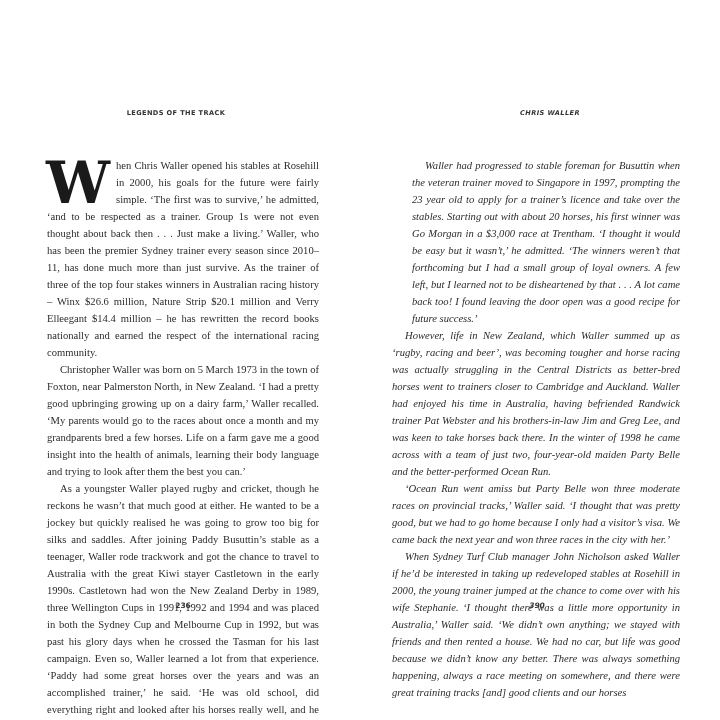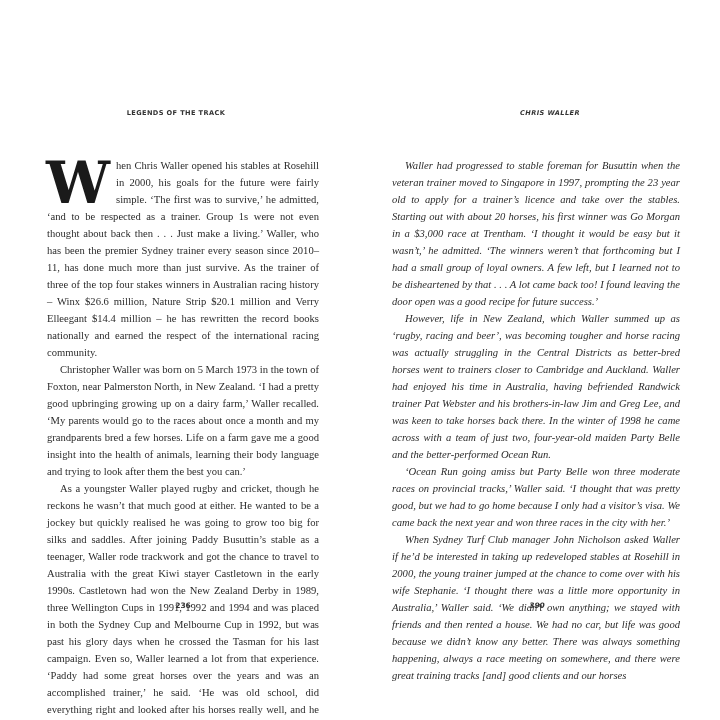--- a/index.html
+++ b/index.html
@@ -16,21 +16,21 @@
   .page.right .running-head { left:10px; }
   .text {
     position:absolute; top:157px;
     font-family:"Liberation Serif", serif; font-size:10.6px; line-height:17px;
     color:#2b2b2b; text-align:justify; hyphens:none;
   }
   .page.left .text { left:41px; width:272px; }
   .page.right .text { left:32px; width:288px; }
   .text p { margin:0; text-indent:13px; }
   .text p.first { text-indent:0; }
-  .text p.cont { text-indent:13px; }
+  .text p.cont { text-indent:13px;margin-left:20px; }
   .dropcap {
     float:left; font-family:"DejaVu Serif", serif; font-weight:bold;
     font-size:57px; line-height:46px; margin:3px 6px 0 -1px; color:#1a1a1a;
   }
   .folio {
     position:absolute; top:601px; width:100%; text-align:center;
     font-family:"DejaVu Sans", sans-serif; font-weight:bold; font-size:7.5px; color:#333;
   }
   .page.left .folio { left:-3px; }
   .page.right .folio { left:-3px; }
@@ -46,17 +46,17 @@
     <p>As a youngster Waller played rugby and cricket, though he reckons he wasn’t that much good at either. He wanted to be a jockey but quickly realised he was going to grow too big for silks and saddles. After joining Paddy Busuttin’s stable as a teenager, Waller rode trackwork and got the chance to travel to Australia with the great Kiwi stayer Castletown in the early 1990s. Castletown had won the New Zealand Derby in 1989, three Wellington Cups in 1991, 1992 and 1994 and was placed in both the Sydney Cup and Melbourne Cup in 1992, but was past his glory days when he crossed the Tasman for his last campaign. Even so, Waller learned a lot from that experience. ‘Paddy had some great horses over the years and was an accomplished trainer,’ he said. ‘He was old school, did everything right and looked after his horses really well, and he never cut corners.’</p>
   </div>
   <div class="folio">236</div>
 </div>
 
 <div class="page right">
   <div class="running-head">CHRIS WALLER</div>
   <div class="text">
     <p class="cont">Waller had progressed to stable foreman for Busuttin when the veteran trainer moved to Singapore in 1997, prompting the 23 year old to apply for a trainer’s licence and take over the stables. Starting out with about 20 horses, his first winner was Go Morgan in a $3,000 race at Trentham. ‘I thought it would be easy but it wasn’t,’ he admitted. ‘The winners weren’t that forthcoming but I had a small group of loyal owners. A few left, but I learned not to be disheartened by that . . . A lot came back too! I found leaving the door open was a good recipe for future success.’</p>
     <p>However, life in New Zealand, which Waller summed up as ‘rugby, racing and beer’, was becoming tougher and horse racing was actually struggling in the Central Districts as better-bred horses went to trainers closer to Cambridge and Auckland. Waller had enjoyed his time in Australia, having befriended Randwick trainer Pat Webster and his brothers-in-law Jim and Greg Lee, and was keen to take horses back there. In the winter of 1998 he came across with a team of just two, four-year-old maiden Party Belle and the better-performed Ocean Run.</p>
-    <p>‘Ocean Run going amiss but Party Belle won three moderate races on provincial tracks,’ Waller said. ‘I thought that was pretty good, but we had to go home because I only had a visitor’s visa. We came back the next year and won three races in the city with her.’</p>
+    <p>‘Ocean Run went amiss but Party Belle won three moderate races on provincial tracks,’ Waller said. ‘I thought that was pretty good, but we had to go home because I only had a visitor’s visa. We came back the next year and won three races in the city with her.’</p>
     <p>When Sydney Turf Club manager John Nicholson asked Waller if he’d be interested in taking up redeveloped stables at Rosehill in 2000, the young trainer jumped at the chance to come over with his wife Stephanie. ‘I thought there was a little more opportunity in Australia,’ Waller said. ‘We didn’t own anything; we stayed with friends and then rented a house. We had no car, but life was good because we didn’t know any better. There was always something happening, always a race meeting on somewhere, and there were great training tracks [and] good clients and our horses</p>
   </div>
   <div class="folio">390</div>
 </div>
 
 </body></html>

